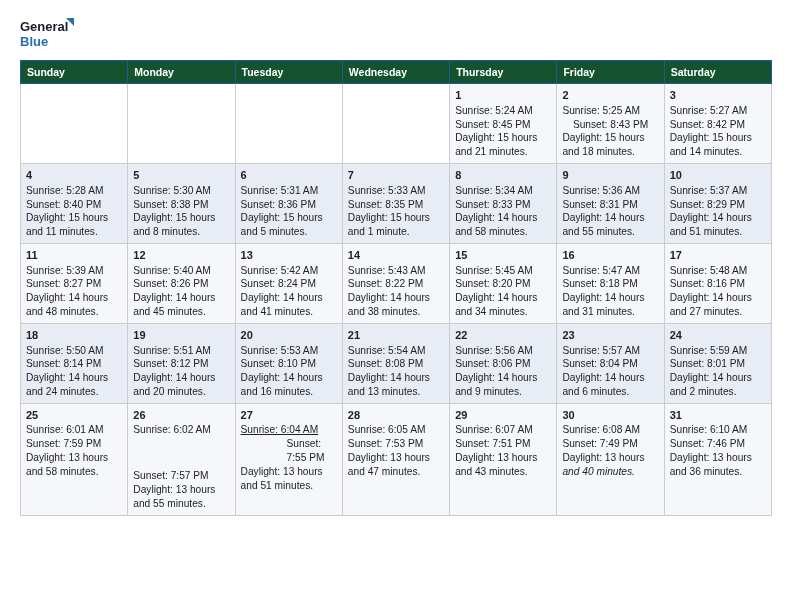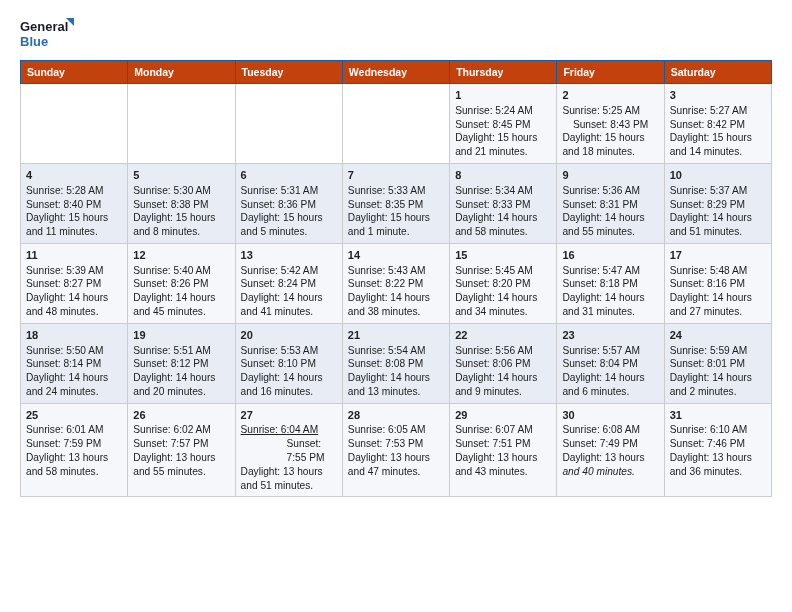--- a/index.html
+++ b/index.html
@@ -38,21 +38,21 @@
       font-size: 16px;
       color: #444;
       font-weight: normal;
     }
     .calendar-table {
       width: 100%;
       border-collapse: collapse;
       font-size: 10.5px;
     }
     .calendar-table thead tr th {
-      background: #c2410c;
+      background: #14532d;
       color: #fff;
       font-weight: bold;
       padding: 5px 6px;
       text-align: left;
       border: 1px solid #1a5a9a;
     }
     .calendar-table tbody tr td {
       border: 1px solid #ccc;
       vertical-align: top;
       padding: 4px 5px;
@@ -295,21 +295,21 @@
           <td>
             <span class="day-num">25</span>
             <span style="display: block;">Sunrise: 6:01 AM</span>
             <span style="display: block;">Sunset: 7:59 PM</span>
             <span style="display: block;">Daylight: 13 hours</span>
             <span style="display: block;">and 58 minutes.</span>
           </td>
           <td>
             <span class="day-num">26</span>
             <span style="display: block;">Sunrise: 6:02 AM</span>
-            <span style="display: block;">Sunset: 7:57 PM</span>
+            <span style="display: block; margin-top: 32px;">Sunset: 7:57 PM</span>
             <span style="display: block;">Daylight: 13 hours</span>
             <span style="display: block;">and 55 minutes.</span>
           </td>
           <td>
             <span class="day-num">27</span>
             <span style="display: block; text-decoration: underline;">Sunrise: 6:04 AM</span>
             <span style="display: block; margin-left: 46px;">Sunset: 7:55 PM</span>
             <span style="display: block;">Daylight: 13 hours</span>
             <span style="display: block;">and 51 minutes.</span>
           </td>

